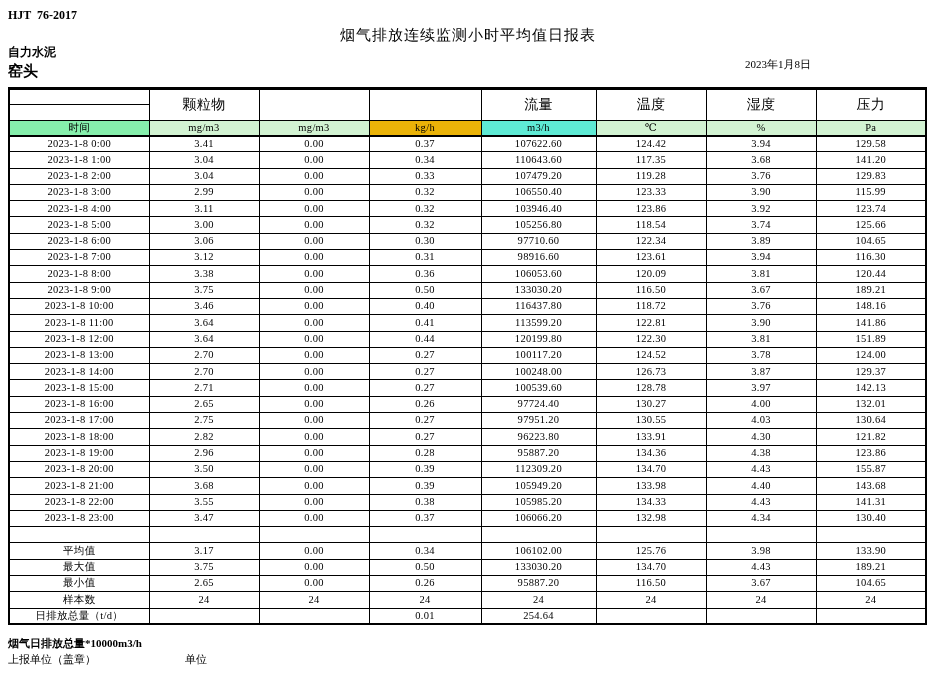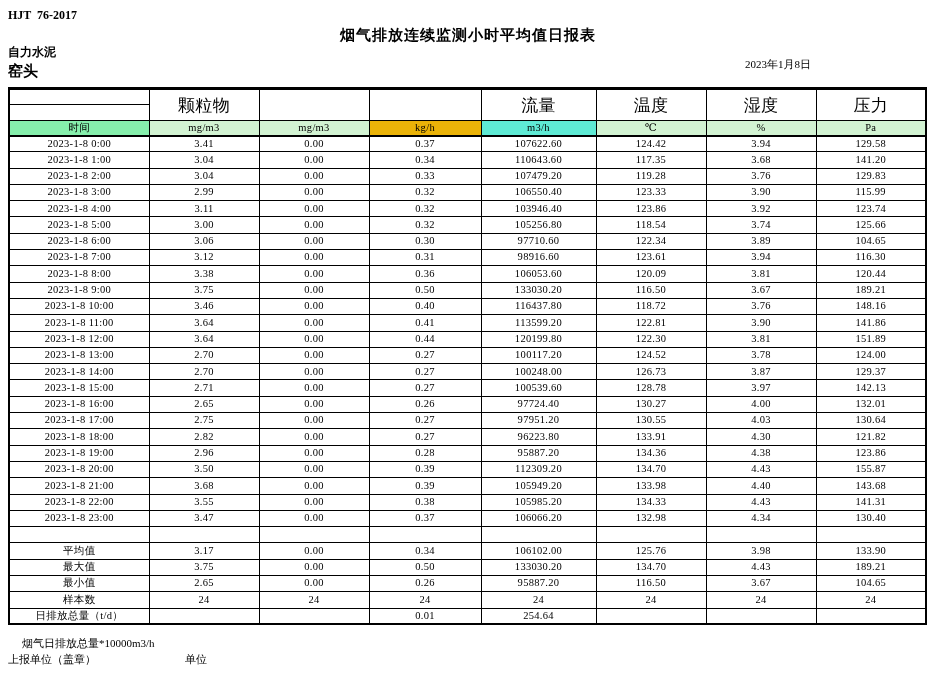--- a/index.html
+++ b/index.html
@@ -2,43 +2,43 @@
 <html><head>
 <meta charset="utf-8">
 <style>
   html,body { margin:0; padding:0; background:#ffffff; }
   .page {
     position:relative; width:936px; height:673px; background:#ffffff;
     font-family:"Liberation Serif","DejaVu Serif",serif; color:#000;
     overflow:hidden;
   }
   .std   { position:absolute; left:8px;  top:8px;  font-size:12px; font-weight:bold; white-space:pre; }
-  .title { position:absolute; left:0;   top:26px; width:936px; text-align:center; font-size:15px; font-weight:bold; letter-spacing:1px; }
+  .title { position:absolute; left:0;   top:26px; width:936px; text-align:center; font-size:15px; font-weight:normal; letter-spacing:1px; }
   .company  { position:absolute; left:8px; top:44px; font-size:12px; font-weight:bold; }
   .location { position:absolute; left:8px; top:62px; font-size:15px; font-weight:bold; }
   .date  { position:absolute; left:745px; top:57px; font-size:11px; }
 
   table.report {
     position:absolute; left:8px; top:87px; width:917px;
     border-collapse:collapse; table-layout:fixed;
     border:2px solid #000; border-top:3px solid #000; border-bottom:2px solid #000;
   }
   table.report td {
     border:1px solid #000; text-align:center; vertical-align:middle;
     padding:0; font-size:10.5px; line-height:1; white-space:nowrap; overflow:hidden;
     letter-spacing:0.3px;
   }
   thead tr.h1 { height:16px; }
-  thead tr.h1 td { font-size:17px; }
+  thead tr.h1 td { font-size:14px; }
   tr.unit-row { height:15px; }
   tr.unit-row td { border-bottom:2px solid #000; }
   tbody tr { height:16.3px; }
   td.left-label { text-align:left; padding-left:5px; }
 
-  .foot-note  { position:absolute; left:22px;  top:636px; font-size:11px; }
+  .foot-note  { position:absolute; left:8px;  top:636px; font-size:11px;font-weight:bold; }
   .foot-unit1 { position:absolute; left:8px;  top:652px; font-size:11px; }
   .foot-unit2 { position:absolute; left:185px; top:652px; font-size:11px; }
 </style>
 </head>
 <body>
 
 <div class="page">
 
   <div class="std">HJT  76-2017</div>
   <div class="title">烟气排放连续监测小时平均值日报表</div>

